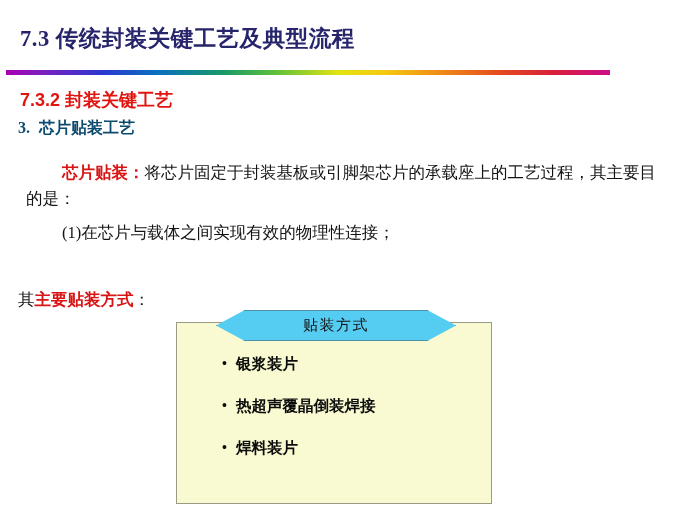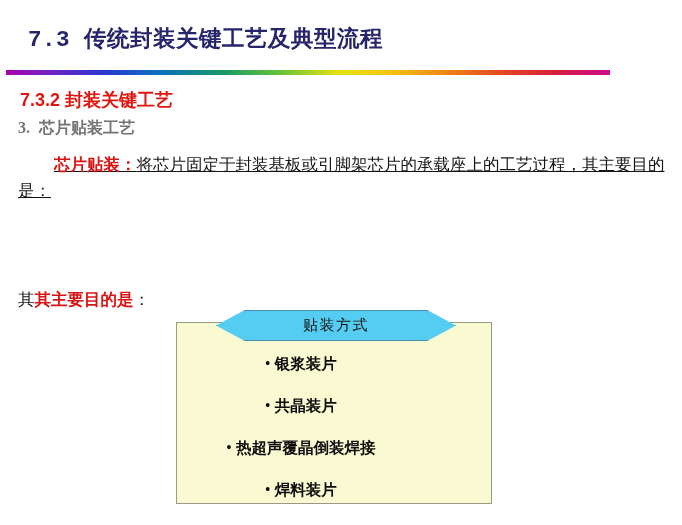--- a/index.html
+++ b/index.html
@@ -12,23 +12,23 @@
     height: 525px;
     position: relative;
     overflow: hidden;
     font-family: "Liberation Serif", "DejaVu Serif", serif;
     color: #1a1a1a;
   }
 
   
   .slide-title {
     position: absolute;
-    left: 28px;
+    left: 20px;
     top: 23px;
-    font-family: Liberation Mono, monospace;
+    font-family: Liberation Serif, serif;
     font-size: 22.5px;
     font-weight: bold;
     letter-spacing: 0.5px;
     color: #26256b;
     white-space: nowrap;
   }
 
   
   .rainbow-rule {
     position: absolute;
@@ -64,36 +64,36 @@
     text-align: center;
   }
 
   
   .topic-line {
     position: absolute;
     left: 18px;
     top: 118px;
     font-size: 16px;
     font-weight: bold;
-    color: #737373;
+    color: #0c4a6e;
     white-space: nowrap;
   }
   .topic-line .topic-num { margin-right: 9px; }
 
   
   .body-block {
     position: absolute;
     left: 18px;
     top: 152px;
     width: 652px;
     font-size: 16.5px;
     line-height: 26px;
     color: #141414;
   }
-  .para { margin: 0; text-indent: 0; text-decoration: underline; }
+  .para { margin: 8px; text-indent: 0; }
   .para.indent-1 { text-indent: 36px; }
   .kw-red {
     color: #d81414;
     font-weight: bold;
   }
   .num-item {
     margin: 0;
     text-indent: 44px;
   }
 
@@ -107,21 +107,20 @@
     white-space: nowrap;
   }
 
   
   .diagram {
     position: absolute;
     left: 176px;
     top: 310px;
     width: 318px;
     height: 196px;
-    text-align: center;
   }
   .diagram-body {
     position: absolute;
     left: 0;
     top: 12px;
     width: 316px;
     height: 182px;
     background: #fafad2;
     border: 1px solid #9a9a86;
     box-sizing: border-box;
@@ -178,38 +177,36 @@
 <div class="subsection-title">7.3.2 封装关键工艺</div>
 
 <div class="topic-line">
   <span class="topic-num">3.</span><span>芯片贴装工艺</span>
 </div>
 
 <div class="body-block">
   <p class="para indent-1">
     <span class="kw-red">芯片贴装：</span><span>将芯片固定于封装基板或引脚架芯片的承载座上的工艺过程，其主要目的是：</span>
   </p>
+  <p class="num-item">(1)在芯片与载体之间实现有效的物理性连接；</p>
 </div>
 
 <div class="lead-line">
-  <span>其</span><span class="kw-red">其主要目的是</span><span>：</span>
+  <span>其</span><span class="kw-red">主要贴装方式</span><span>：</span>
 </div>
 
 <div class="diagram">
   <div class="diagram-body"></div>
   <div class="diagram-banner">
     <span class="diagram-banner-label">贴装方式</span>
   </div>
   <ul class="diagram-list">
     <li>
       <span class="bullet">•</span><span>银浆装片</span>
     </li>
     <li>
-      <span class="bullet">•</span><span>共晶装片</span>
-    </li>
-    <li>
       <span class="bullet">•</span><span>热超声覆晶倒装焊接</span>
     </li>
     <li>
       <span class="bullet">•</span><span>焊料装片</span>
     </li>
   </ul>
 </div>
 
 </body></html>

